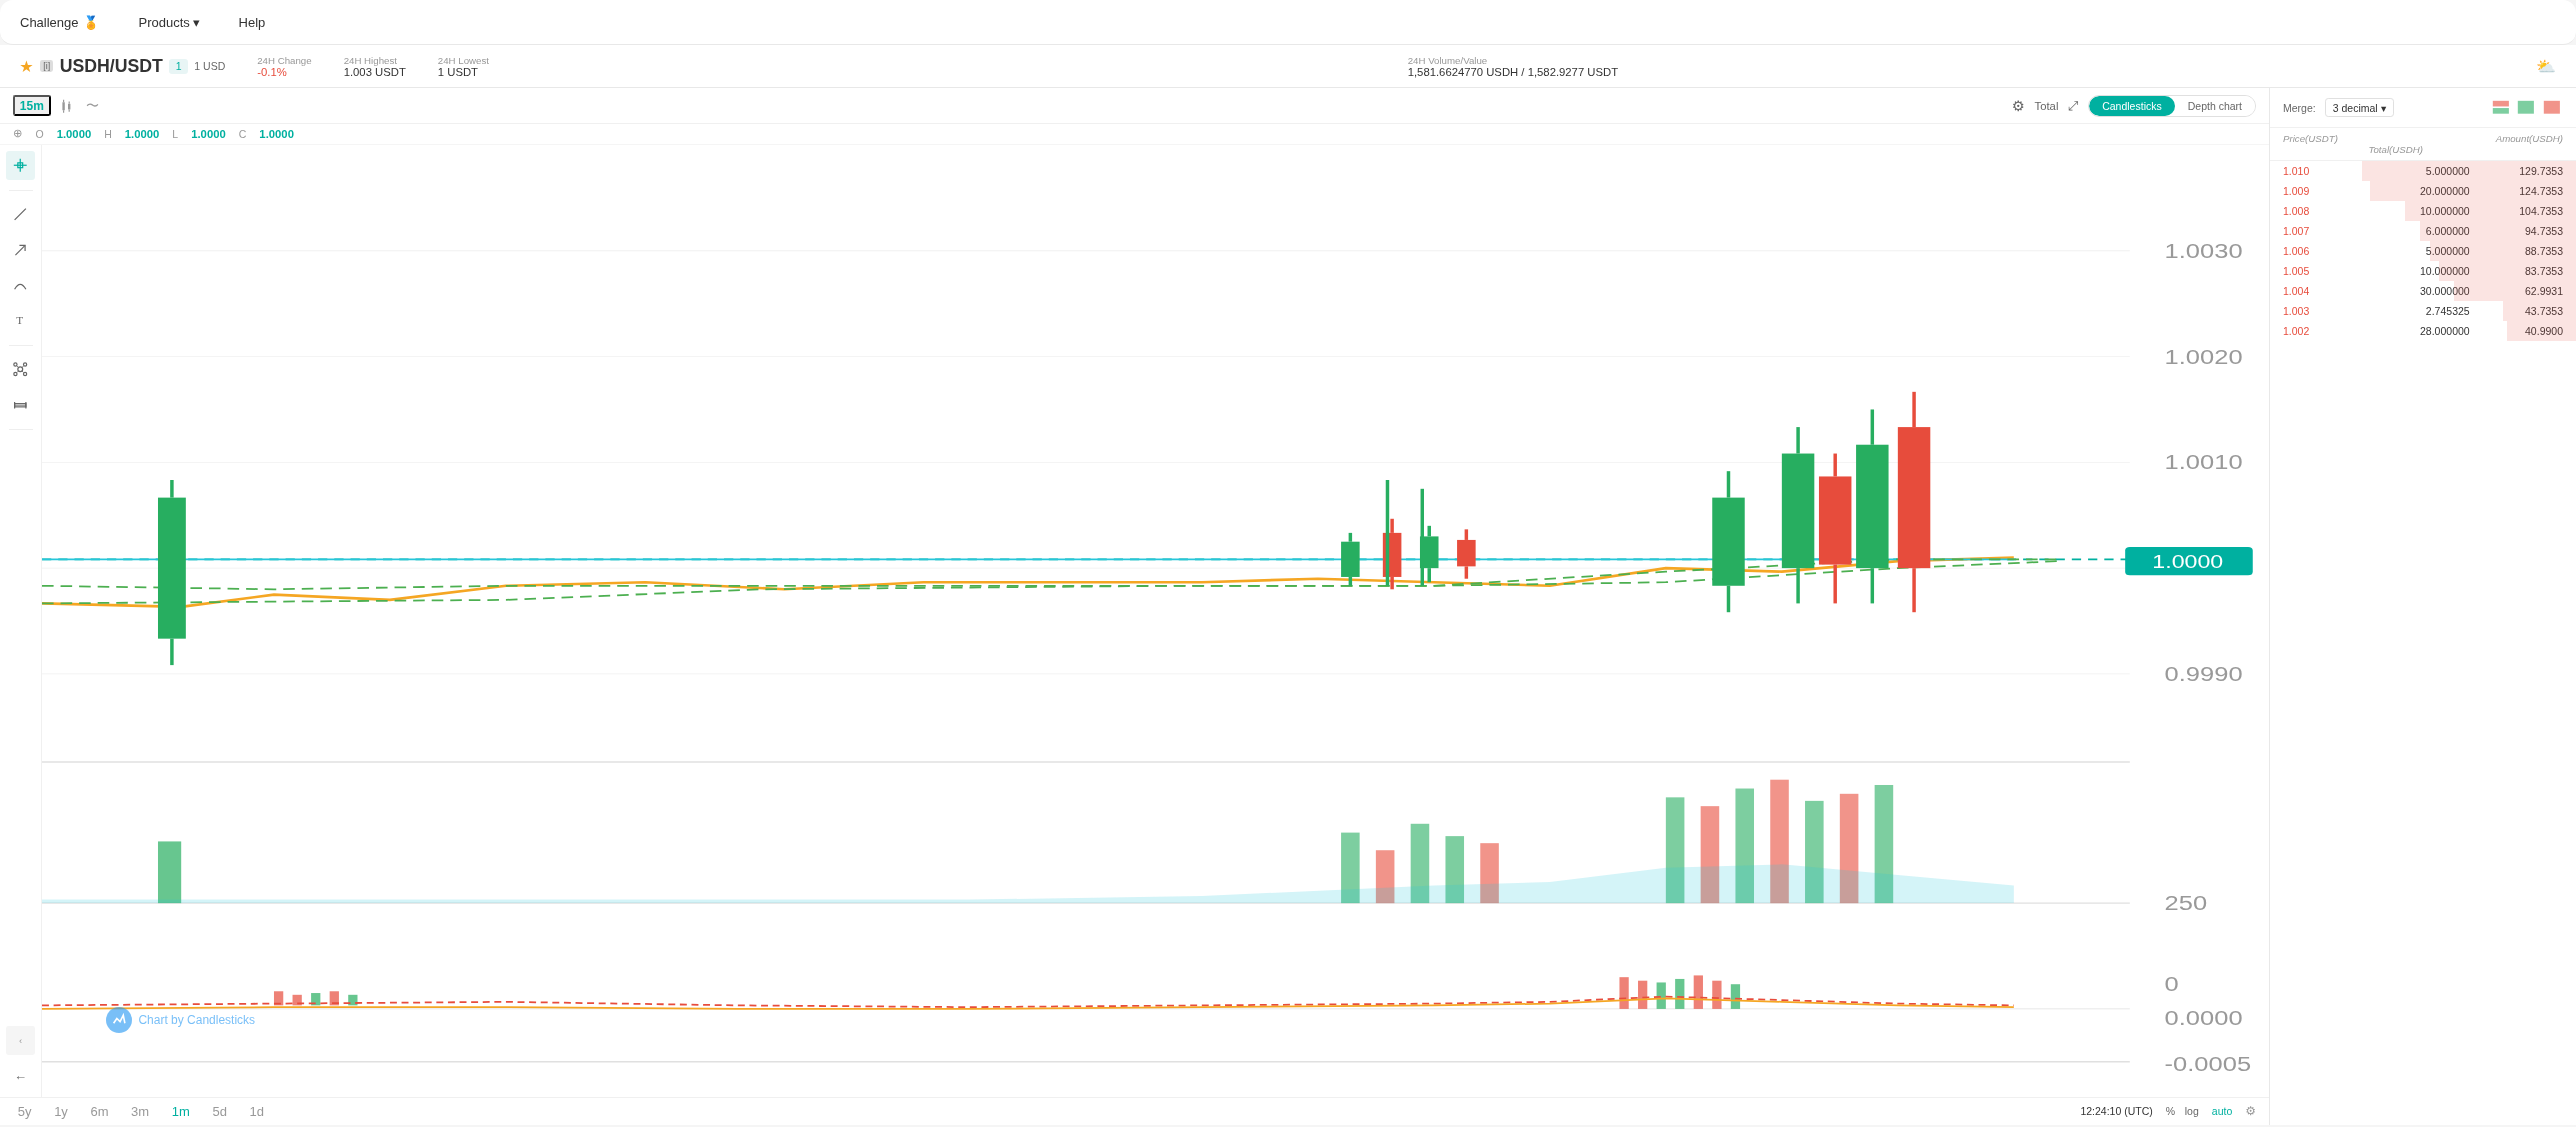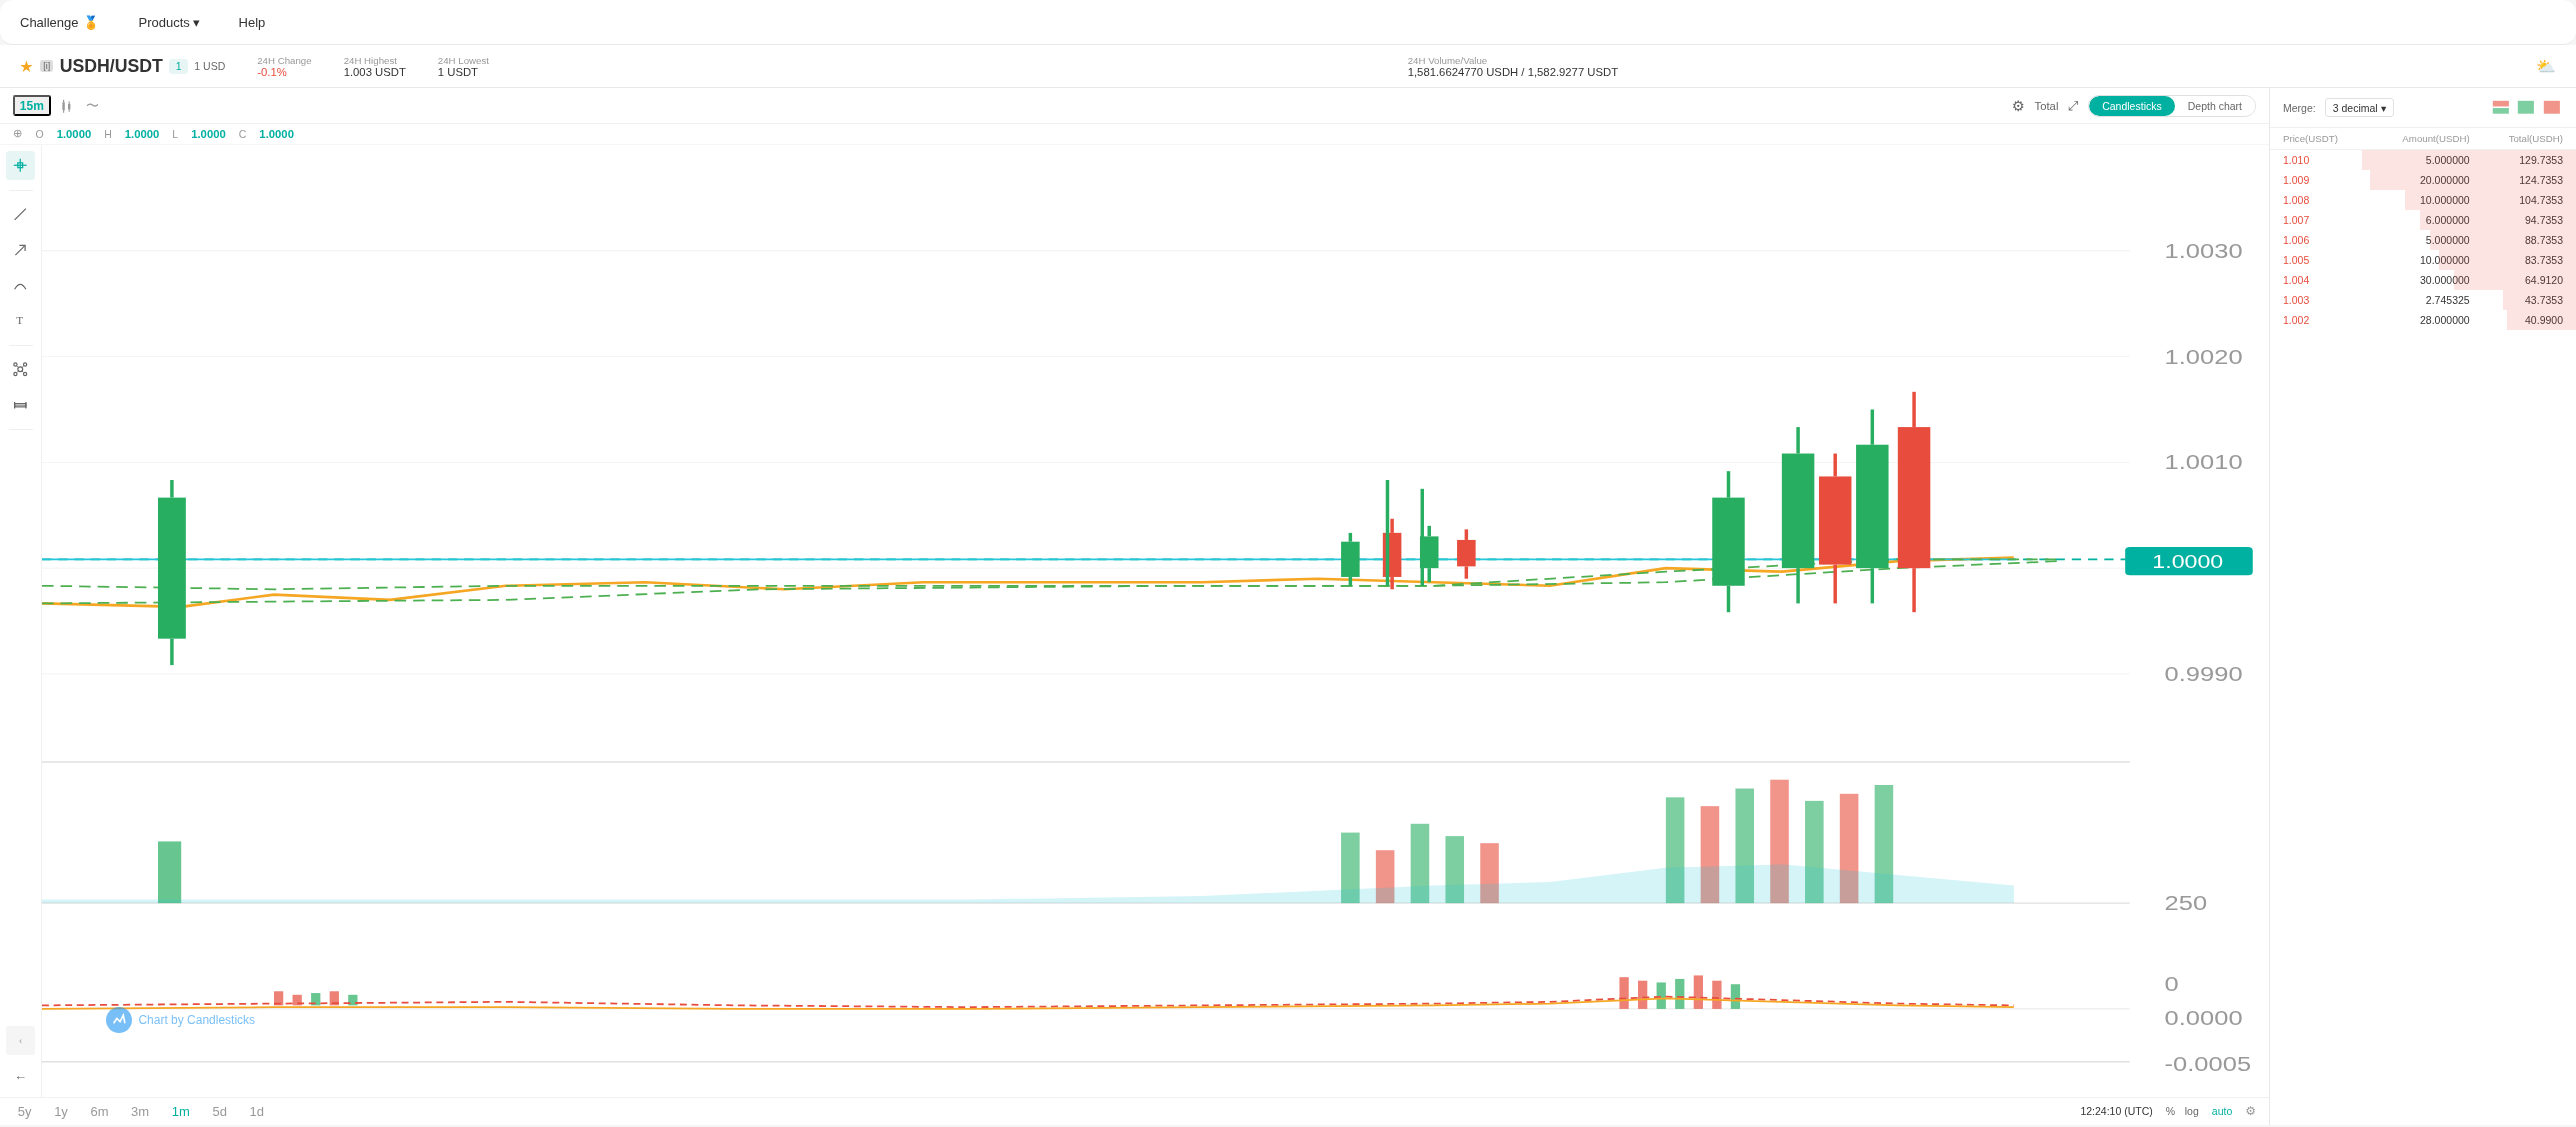--- a/index.html
+++ b/index.html
@@ -75,21 +75,21 @@
     .settings-gear { color: #999; font-size: 12px; cursor: pointer; }
 
     
     .orderbook-panel { width: 306px; background: #fff; display: flex; flex-direction: column; overflow: hidden; }
     .orderbook-header { padding: 9.7px 13px; display: flex; align-items: center; gap: 9.7px; border-bottom: 0.8px solid #f0f0f0; }
     .merge-label { color: #666; font-size: 10.5px; }
     .merge-select { border: 0.8px solid #e0e0e0; border-radius: 3.2px; padding: 2.4px 6.4px; font-size: 10.5px; cursor: pointer; display: flex; align-items: center; gap: 3.2px; background: #fff; }
     .view-type-btns { margin-left: auto; display: flex; gap: 3.2px; }
     .view-type-btn { width: 22.5px; height: 19.3px; cursor: pointer; display: flex; align-items: center; justify-content: center; border-radius: 2.4px; }
 
-    .orderbook-columns { display: grid; grid-template-columns: 1fr 1fr 1fr; padding: 4.8px 13px; border-bottom: 0.8px solid #f0f0f0; }
+    .orderbook-columns { display: grid; grid-template-columns: 1fr 1fr; padding: 4.8px 13px; border-bottom: 0.8px solid #f0f0f0; font-style: italic; }
     .col-header { font-size: 9.7px; color: #999; text-align: right; }
     .col-header:first-child { text-align: left; }
 
     .orderbook-list { flex: 1; overflow-y: auto; }
     .order-row { display: grid; grid-template-columns: 1fr 1fr 1fr; padding: 4px 13px; position: relative; cursor: pointer; }
     .order-row.ask { }
     .order-bg { position: absolute; right: 0; top: 0; height: 100%; opacity: 0.15; pointer-events: none; }
     .order-bg.ask-bg { background: #e74c3c; }
     .order-price { font-size: 10.5px; text-align: left; }
     .order-price.ask { color: #e74c3c; }
@@ -465,21 +465,21 @@
         <div class="order-row ask">
           <div class="order-bg ask-bg" style="width: 44.8%;"></div>
           <span class="order-price ask">1.005</span>
           <span class="order-amount">10.000000</span>
           <span class="order-total">83.7353</span>
         </div>
         <div class="order-row ask">
           <div class="order-bg ask-bg" style="width: 39.9%;"></div>
           <span class="order-price ask">1.004</span>
           <span class="order-amount">30.000000</span>
-          <span class="order-total">64.9120</span>
+          <span class="order-total">62.9931</span>
         </div>
         <div class="order-row ask">
           <div class="order-bg ask-bg" style="width: 23.8%;"></div>
           <span class="order-price ask">1.003</span>
           <span class="order-amount">2.745325</span>
           <span class="order-total">43.7353</span>
         </div>
         <div class="order-row ask">
           <div class="order-bg ask-bg" style="width: 22.4%;"></div>
           <span class="order-price ask">1.002</span>

